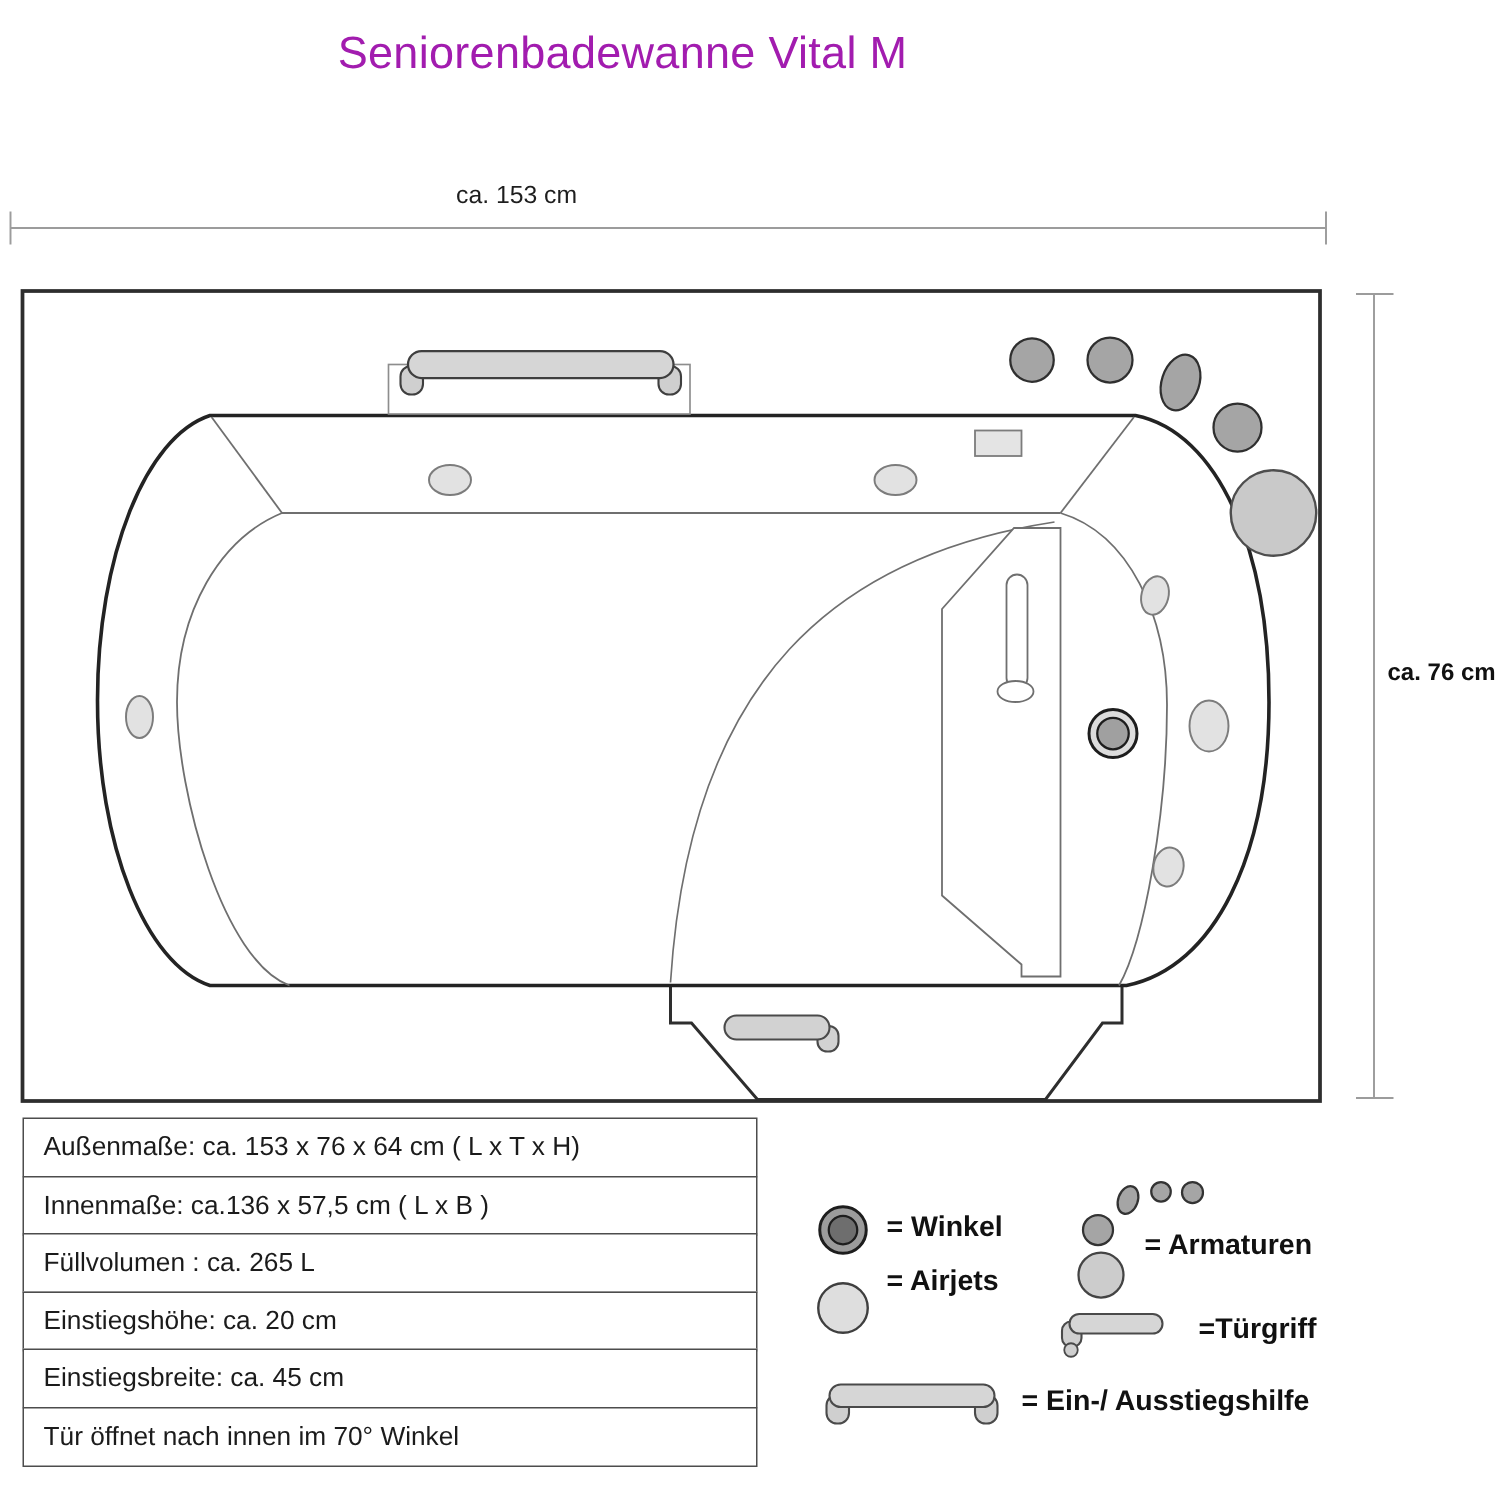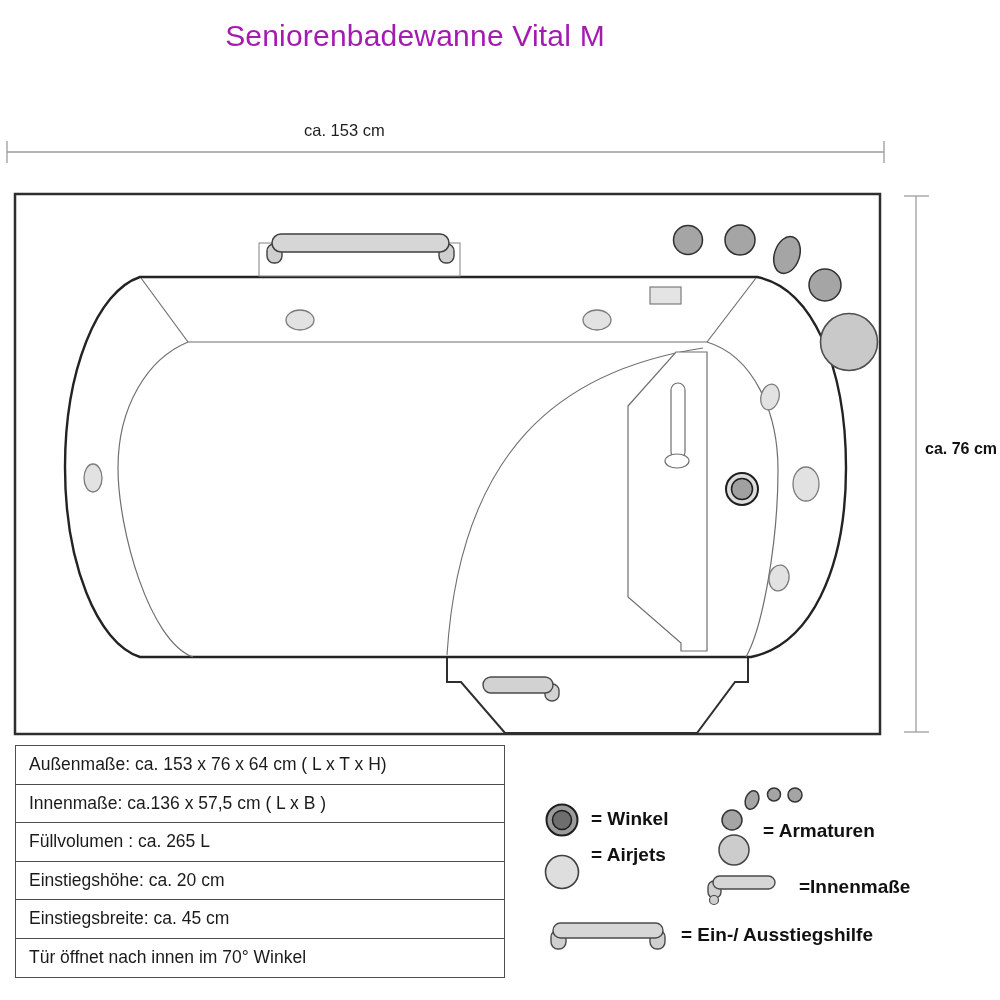--- a/index.html
+++ b/index.html
@@ -143,21 +143,21 @@
     <circle cx="67" cy="8.5" r="6.5" fill="#a5a5a5" stroke="#333333" stroke-width="1.5"></circle>
     <circle cx="88" cy="9" r="7" fill="#a5a5a5" stroke="#333333" stroke-width="1.5"></circle>
   </svg>
   <div class="legend-label ll-armaturen">= Armaturen</div>
 
   <svg class="legend-icon li-tuergriff" width="74" height="34" viewBox="0 0 74 34">
     <rect x="3" y="9" width="13" height="17" rx="6" fill="#cfcfcf" stroke="#4a4a4a" stroke-width="1.4"></rect>
     <circle cx="9" cy="28" r="4.5" fill="#cfcfcf" stroke="#4a4a4a" stroke-width="1.2"></circle>
     <rect x="8" y="4" width="62" height="13" rx="6.5" fill="#d6d6d6" stroke="#4a4a4a" stroke-width="1.4"></rect>
   </svg>
-  <div class="legend-label ll-tuergriff">=Innenmaße</div>
+  <div class="legend-label ll-tuergriff">=Türgriff</div>
 
   <svg class="legend-icon li-entry" width="118" height="32" viewBox="0 0 118 32">
     <rect x="2" y="10" width="15" height="19" rx="7" fill="#cfcfcf" stroke="#4a4a4a" stroke-width="1.4"></rect>
     <rect x="101" y="10" width="15" height="19" rx="7" fill="#cfcfcf" stroke="#4a4a4a" stroke-width="1.4"></rect>
     <rect x="4" y="3" width="110" height="15" rx="7.5" fill="#d6d6d6" stroke="#4a4a4a" stroke-width="1.4"></rect>
   </svg>
   <div class="legend-label ll-entry">= Ein-/ Ausstiegshilfe</div>
 </div>
 
 </body></html>

